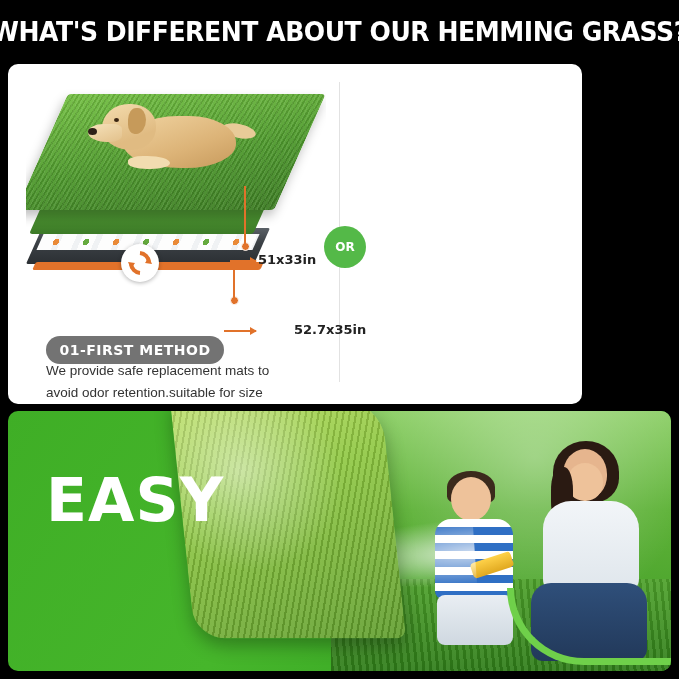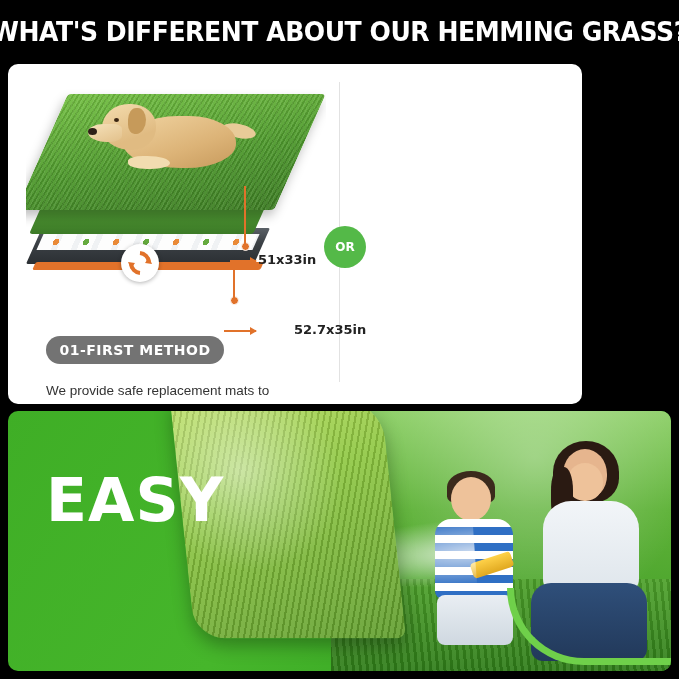--- a/index.html
+++ b/index.html
@@ -180,21 +180,21 @@
     font-size:14px;font-weight:bold;letter-spacing:.5px;
     font-family:"DejaVu Sans", sans-serif;
   }
   .pill-left{left:38px;top:272px;width:178px;}
 
   .body-text{
     position:absolute;width:276px;
     font-size:13.5px;line-height:22px;color:#333;
     font-family:"Liberation Sans", sans-serif;
   }
-  .txt-left{left:38px;top:316px;}
+  .txt-left{left:38px;top:296px;}
 
   
   .banner{
     position:absolute;left:8px;top:411px;width:663px;height:260px;
     border-radius:10px;overflow:hidden;
     background:linear-gradient(125deg,#3fae26 0%,#46b62b 45%,#2f9a1f 100%);
   }
   .banner-photo{
     position:absolute;right:0;top:0;width:340px;height:260px;
     background:

